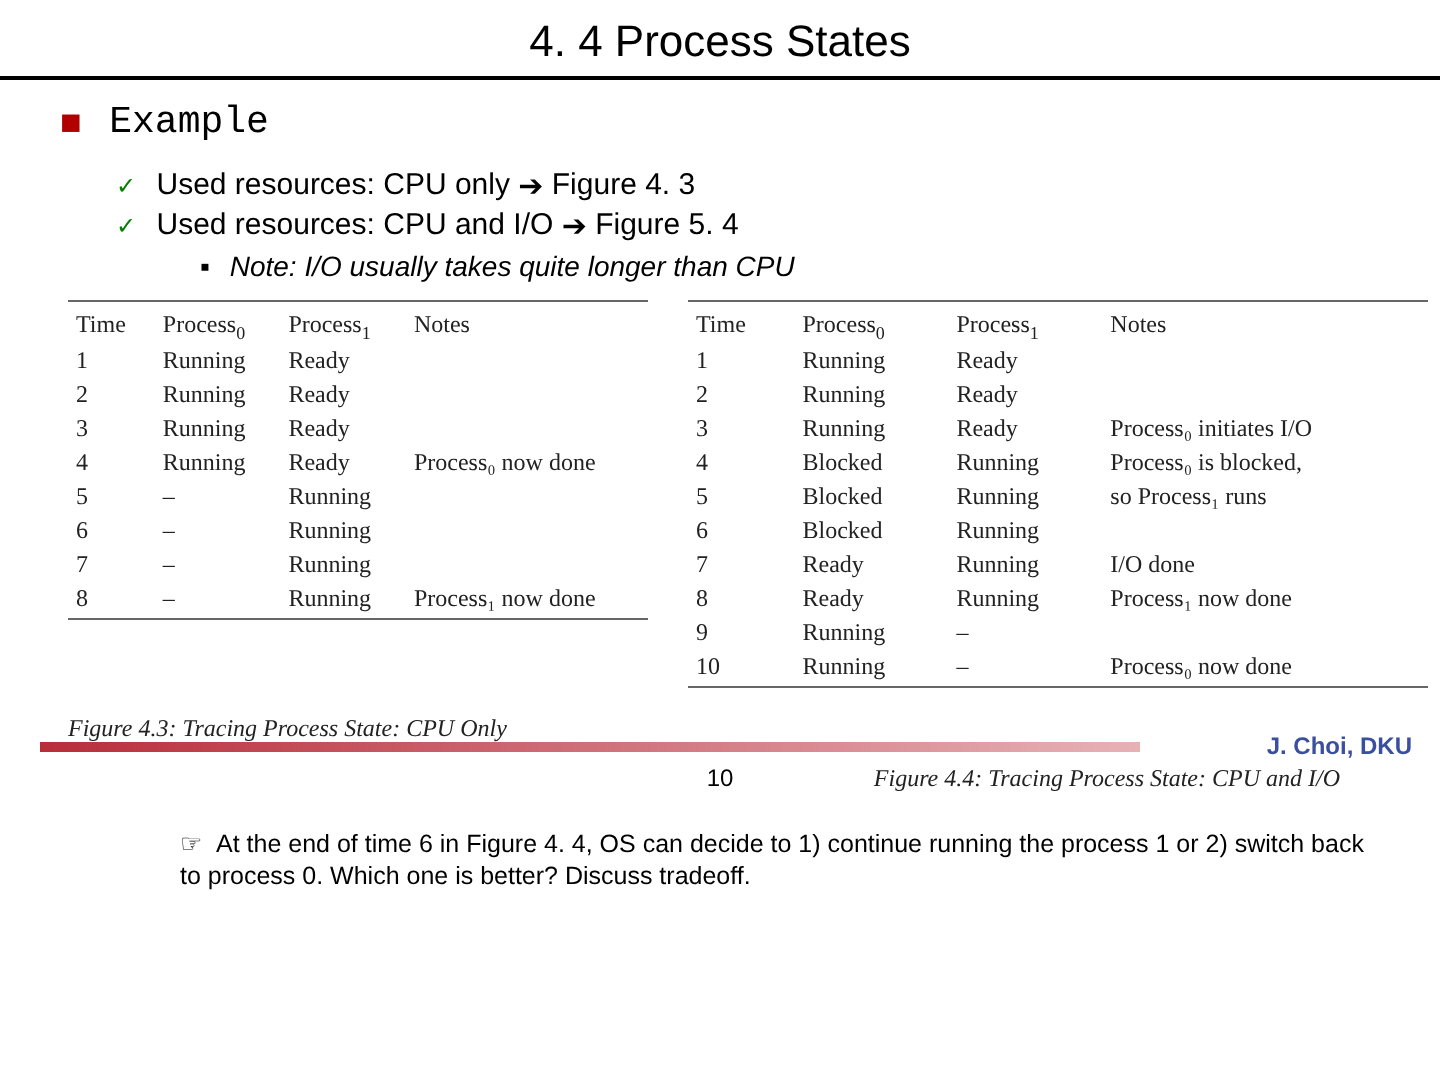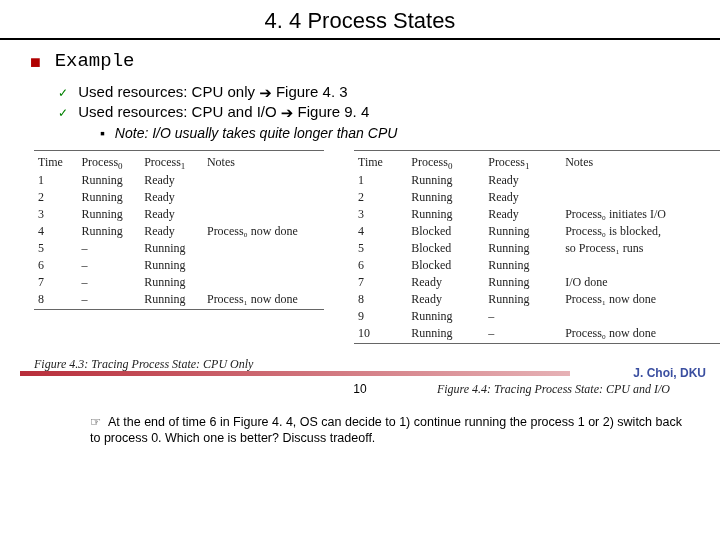--- a/index.html
+++ b/index.html
@@ -31,21 +31,21 @@
   .lvl1 { margin: 4px 0 10px 0; font-family: Liberation Mono, monospace; }
   .lvl1 .mk { color: #b00000; font-size: 18px; vertical-align: middle; margin-right: 6px;}
   .lvl1 .tx { font-size: 19px; }
   .lvl2 { margin: 2px 0 2px 28px; font-size: 15px; }
   .lvl2 .mk { color: #008000; font-size: 12px; margin-right: 6px;}
   .arrow { display:inline-block; transform: translateY(1px);}
   .lvl3 { margin: 4px 0 8px 70px; font-size: 14px; font-style: italic; }
   .lvl3 .mk { margin-right: 6px; }
   .figs {
     display: flex;
-    gap: 30px;
+    gap: 20px;
     margin: 6px 4px 0 4px;
     font-family: "Times New Roman", Georgia, serif;
     font-size: 12px;
     color: #222;
   }
   .figblock { flex-shrink: 0; }
   .figblock.left  { flex-basis: 290px; }
   .figblock.right { flex-basis: 370px; }
   table.pt {
     border-collapse: collapse;
@@ -118,21 +118,21 @@
   <div class="lvl2">
     <span class="mk">✓</span>
     <span>Used resources: CPU only </span>
     <span class="arrow">➔</span>
     <span> Figure 4. 3</span>
   </div>
   <div class="lvl2">
     <span class="mk">✓</span>
     <span>Used resources: CPU and I/O </span>
     <span class="arrow">➔</span>
-    <span> Figure 9. 4</span>
+    <span> Figure 5. 4</span>
   </div>
   <div class="lvl3">
     <span class="mk">▪</span>
     <span>Note: I/O usually takes quite longer than CPU</span>
   </div>
 
   <div class="figs">
     <div class="figblock left">
       <div class="hr-thin"></div>
       <table class="pt">

